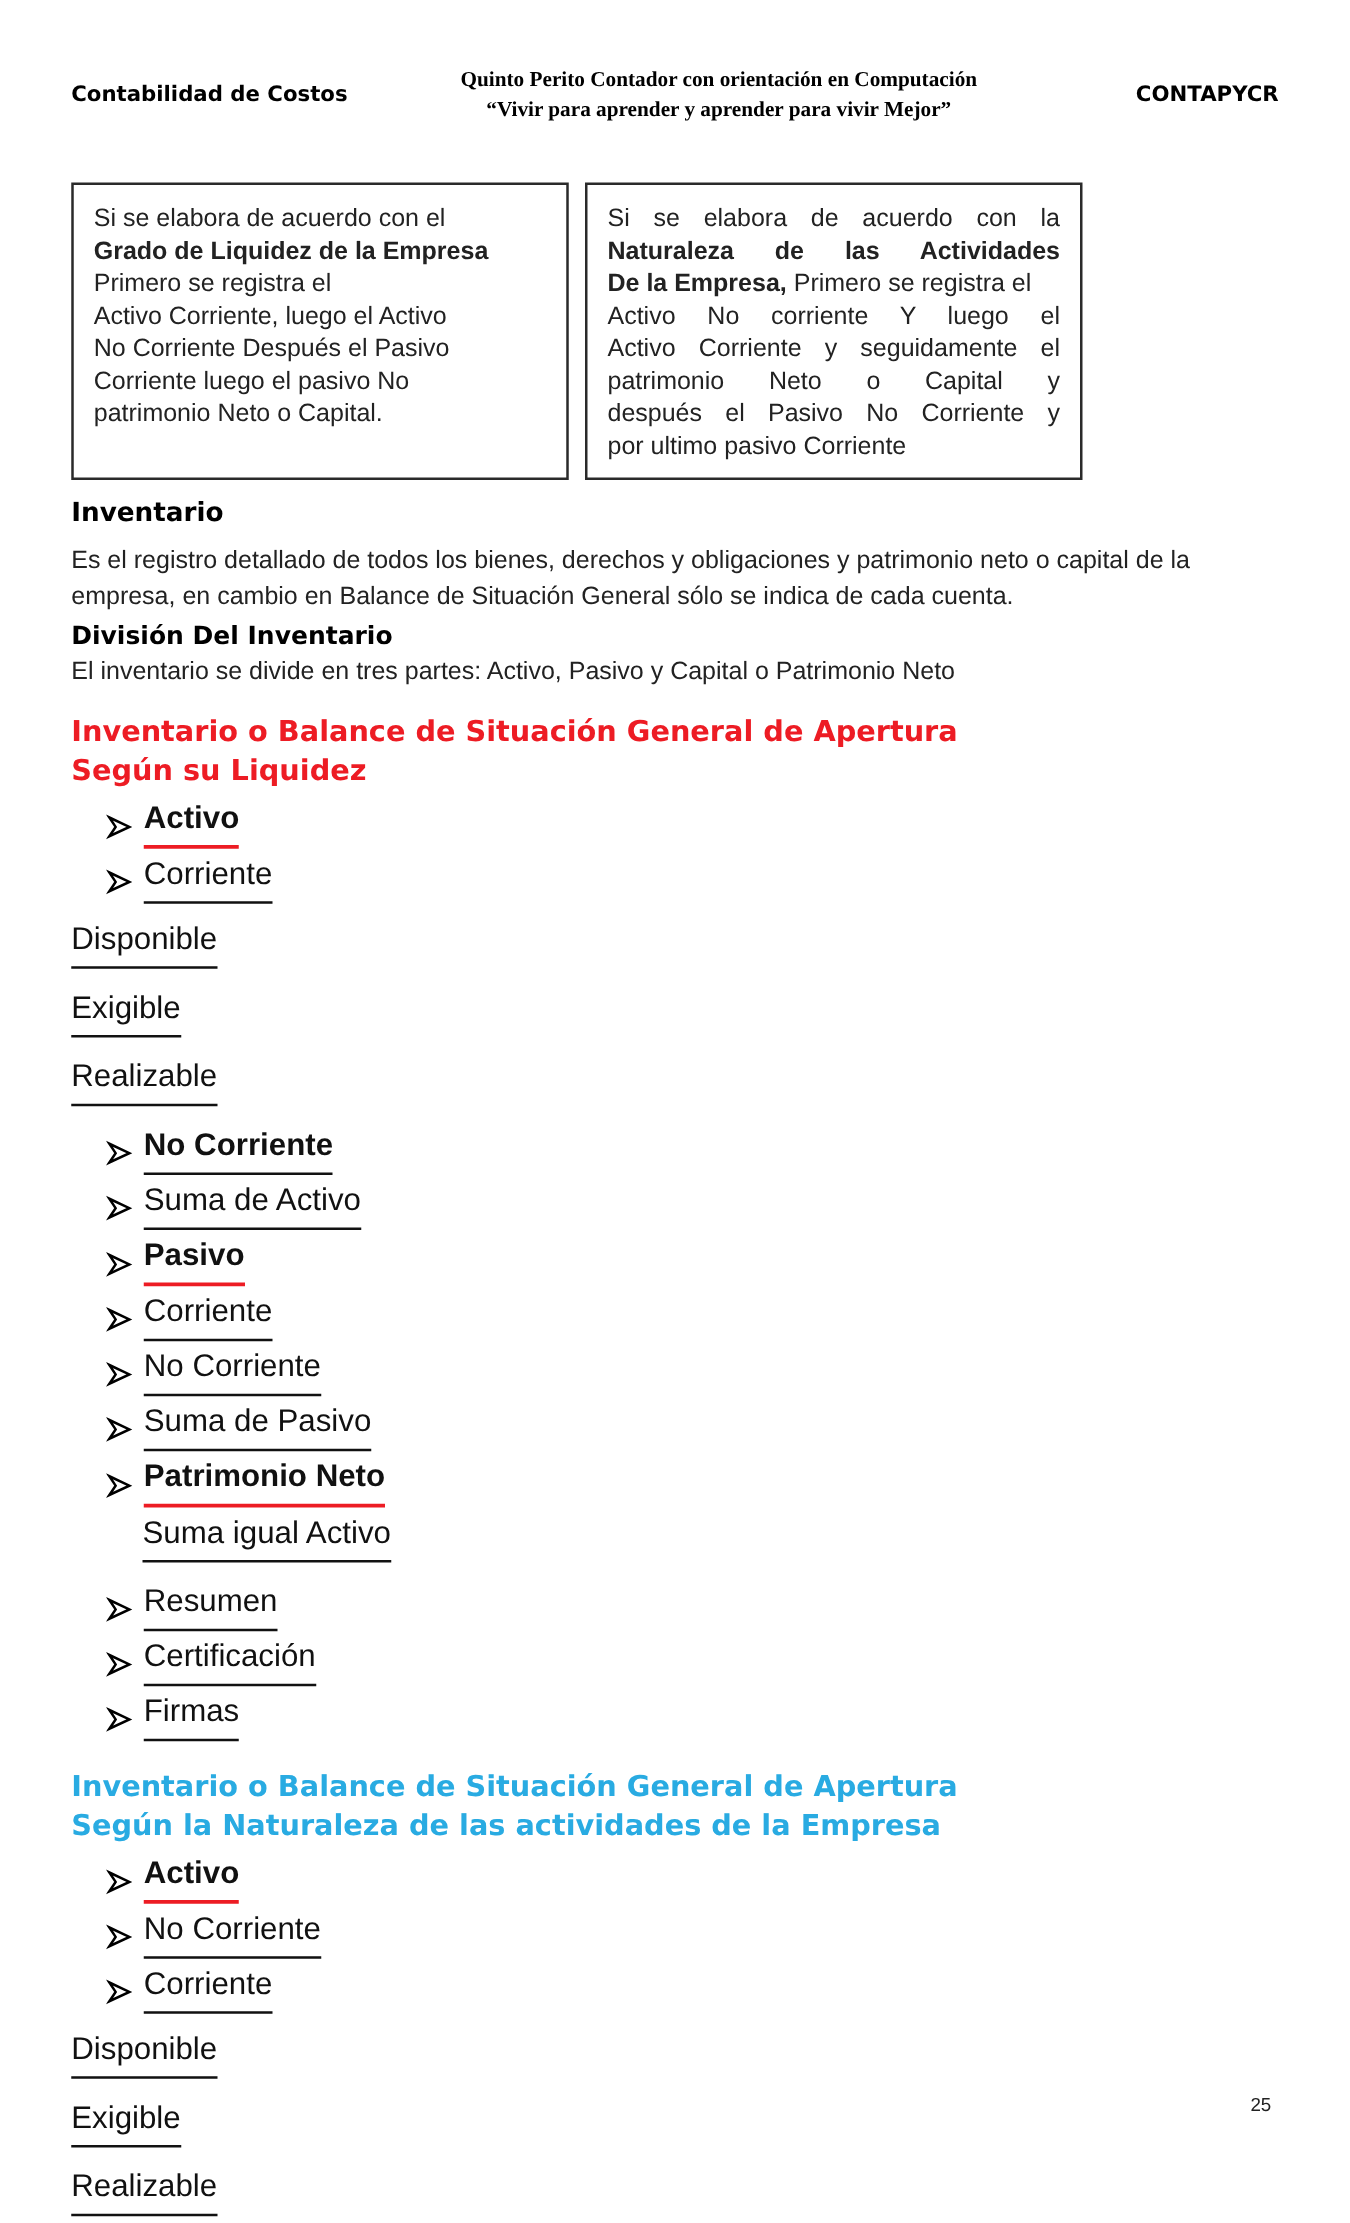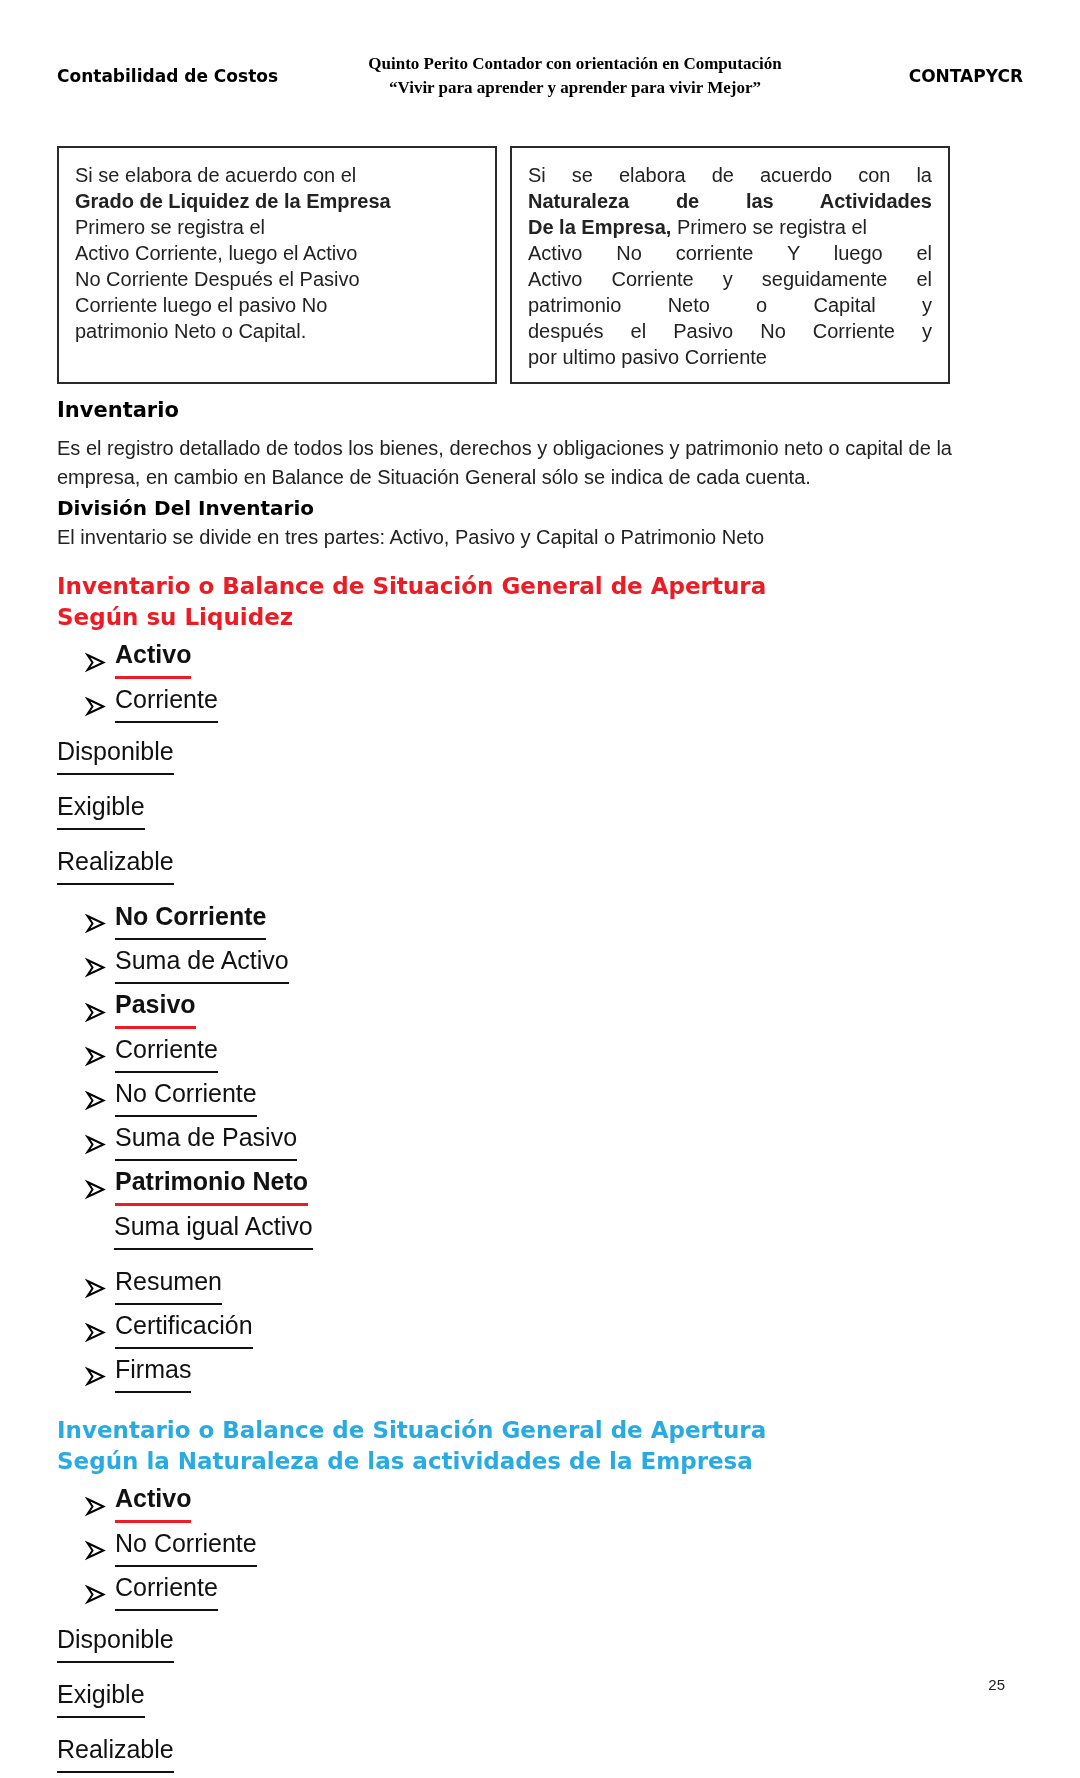--- a/index.html
+++ b/index.html
@@ -8,21 +8,21 @@
     font-family:"Liberation Sans",sans-serif;color:#1d1d1d;
   }
   
   .hdr{padding:52px 57px 0 57px;display:flex;align-items:center;
        font-family:"DejaVu Sans",sans-serif;font-weight:bold;font-size:17px;color:#000;}
   .hdr-left{width:230px;white-space:nowrap;}
   .hdr-center{flex:1;text-align:center;line-height:24px;font-family:Liberation Serif, serif;}
   .hdr-right{width:160px;text-align:right;white-space:nowrap;}
   
   .boxes{margin:46px 57px 0 57px;display:flex;gap:13px;}
-  .tbox{width:440px;box-sizing:border-box;border:2px solid #2a2a2a;
+  .tbox{width:398px;box-sizing:border-box;border:2px solid #2a2a2a;
         padding:14px 16px 12px 16px;font-size:20px;line-height:26px;color:#222;}
   .box-line{min-height:26px;}
   .box-line.just{text-align:justify;text-align-last:justify;}
   .box-line .b{font-weight:bold;}
   
   .content{margin:0 57px;}
   .h-inventario{margin-top:14px;font-family:"DejaVu Sans",sans-serif;
                 font-weight:bold;font-size:21px;color:#000;}
   .para{margin-top:12px;font-size:20px;line-height:29px;max-width:955px;color:#222;}
   .h-division{margin-top:4px;font-family:"DejaVu Sans",sans-serif;
@@ -36,21 +36,21 @@
   .item{display:flex;align-items:center;gap:9px;margin-left:28px;
         font-size:25px;line-height:30px;margin-top:5px;color:#111;}
   .item .lbl{border-bottom:2px solid #111;padding-bottom:7px;}
   .item.bold .lbl{font-weight:bold;}
   .item.red-u .lbl{border-bottom:3px solid #ed1c24;}
   .item.flush{margin-left:0;margin-top:13px;margin-bottom:16px;}
   .item.cont{margin-left:57px;}
   .item.gap{margin-top:16px;}
   .arrow{width:21px;height:21px;flex:0 0 auto;display:inline-block;}
   
-  .pagenum{position:absolute;right:75px;top:1676px;font-size:15px;color:#222;}
+  .pagenum{position:absolute;right:63px;top:1676px;font-size:15px;color:#222;}
 </style>
 </head>
 <body>
 
 <div class="hdr">
   <div class="hdr-left">Contabilidad de Costos</div>
   <div class="hdr-center">
     <div>Quinto Perito Contador con orientación en Computación</div>
     <div>“Vivir para aprender y aprender para vivir Mejor”</div>
   </div>

